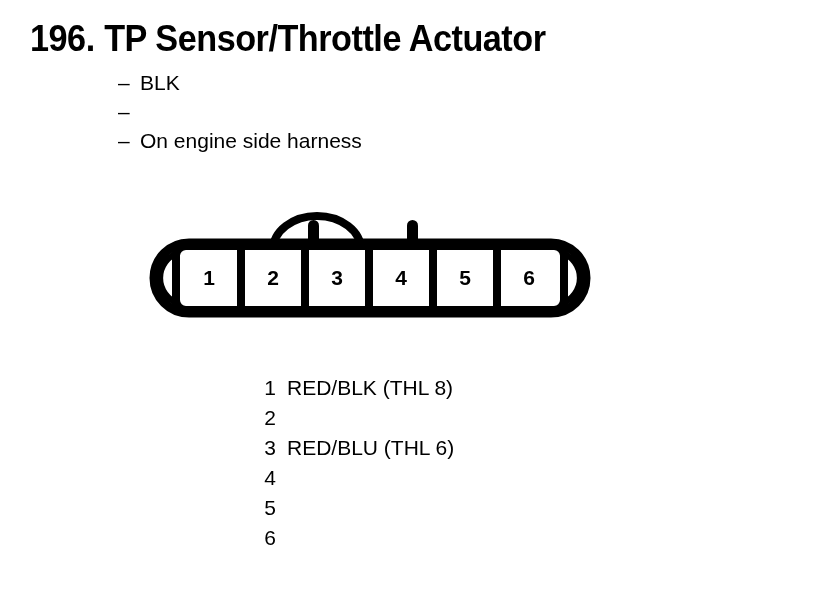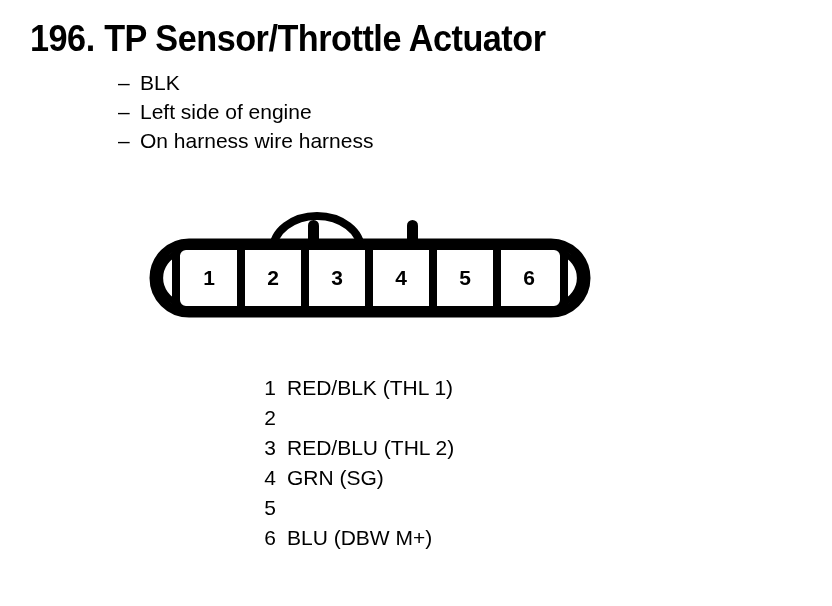--- a/index.html
+++ b/index.html
@@ -89,25 +89,24 @@
   <span class="num">196.</span><span>TP Sensor/Throttle Actuator</span>
 </div>
 
 <div class="notes">
   <div class="note-line">
     <span class="note-dash">–</span>
     <span>BLK</span>
   </div>
   <div class="note-line">
     <span class="note-dash">–</span>
-    <span>Left side of engine</span>
   </div>
   <div class="note-line">
     <span class="note-dash">–</span>
-    <span>On harness wire harness</span>
+    <span>On engine side harness</span>
   </div>
 </div>
 
 <div class="connector-wrap">
   <svg width="460" height="125" viewBox="0 0 460 125" xmlns="http://www.w3.org/2000/svg">
 
     <g fill="none" stroke="#000000">
       <path d="M 133 45 A 44 34 0 0 1 221 45" stroke-width="8" stroke-linecap="butt"></path>
       <path d="M 177 18 L 177 45" stroke="none"></path>
     </g>
@@ -136,33 +135,31 @@
       <text x="261" y="80">4</text>
       <text x="325" y="80">5</text>
       <text x="389" y="80">6</text>
     </g>
   </svg>
 </div>
 
 <div class="legend">
   <div class="legend-row">
     <span class="legend-pin">1</span>
-    <span>RED/BLK (THL 1)</span>
+    <span>RED/BLK (THL 8)</span>
   </div>
   <div class="legend-row">
     <span class="legend-pin">2</span>
   </div>
   <div class="legend-row">
     <span class="legend-pin">3</span>
-    <span>RED/BLU (THL 2)</span>
+    <span>RED/BLU (THL 6)</span>
   </div>
   <div class="legend-row">
     <span class="legend-pin">4</span>
-    <span>GRN (SG)</span>
   </div>
   <div class="legend-row">
     <span class="legend-pin">5</span>
   </div>
   <div class="legend-row">
     <span class="legend-pin">6</span>
-    <span>BLU (DBW M+)</span>
   </div>
 </div>
 
 </body></html>

